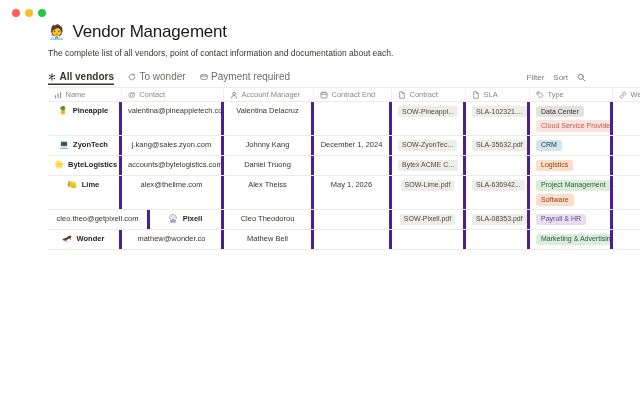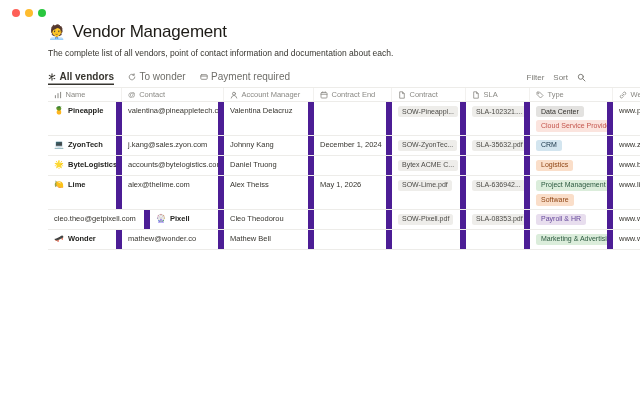--- a/index.html
+++ b/index.html
@@ -22,26 +22,26 @@
   
   .view-bar{margin-top:10px;height:17px;display:flex;align-items:flex-end;position:relative;}
   .tabs{display:flex;gap:14px;height:100%;align-items:flex-end;}
   .tab{display:flex;align-items:center;gap:3.5px;font-size:10px;color:#6F6E69;padding-bottom:3px;cursor:pointer;}
   .tab svg{flex:none;}
   .tab.active{color:#37352F;font-weight:700;box-shadow:inset 0 -1.5px 0 #37352F;}
   .toolbar{position:absolute;right:54px;bottom:3px;display:flex;align-items:center;gap:9px;font-size:8px;color:#7A7974;}
   .toolbar span{cursor:pointer;}
 
   
-  .table{margin-top:2px;}
+  .table{margin-top:2px;text-align:center;}
   .hrow{display:flex;border-top:1px solid #EDECE9;border-bottom:1px solid #EDECE9;height:13px;width:700px;}
   .hcell{display:flex;align-items:center;gap:3.5px;font-size:7.5px;color:#8A8984;padding:0 6px;box-sizing:border-box;border-right:1px solid #F2F1EF;overflow:hidden;white-space:nowrap;flex:none;cursor:pointer;}
   .hcell svg{flex:none;}
   .trow{display:flex;border-bottom:1px solid #EDECE9;width:700px;cursor:pointer;background:#fff;}
-  .cell{padding:4px 6px 3px 6px;box-sizing:border-box;font-size:7.5px;border-right:6px solid #4c1d95;overflow:hidden;white-space:nowrap;flex:none;min-height:19px;color:#37352F;}
+  .cell{padding:4px 6px 3px 6px;box-sizing:border-box;font-size:7.5px;border-right:3px solid #4c1d95;overflow:hidden;white-space:nowrap;flex:none;min-height:19px;color:#37352F;}
   .c-name{width:74px;}
   .c-contact{width:102px;}
   .c-manager{width:90px;}
   .c-end{width:78px;}
   .c-contract{width:74px;}
   .c-sla{width:64px;}
   .c-type{width:83px;}
   .c-web{width:135px;border-right:none;}
   .emoji{font-size:8px;margin-right:4px;}
   .vname{font-weight:700;color:#232320;}

